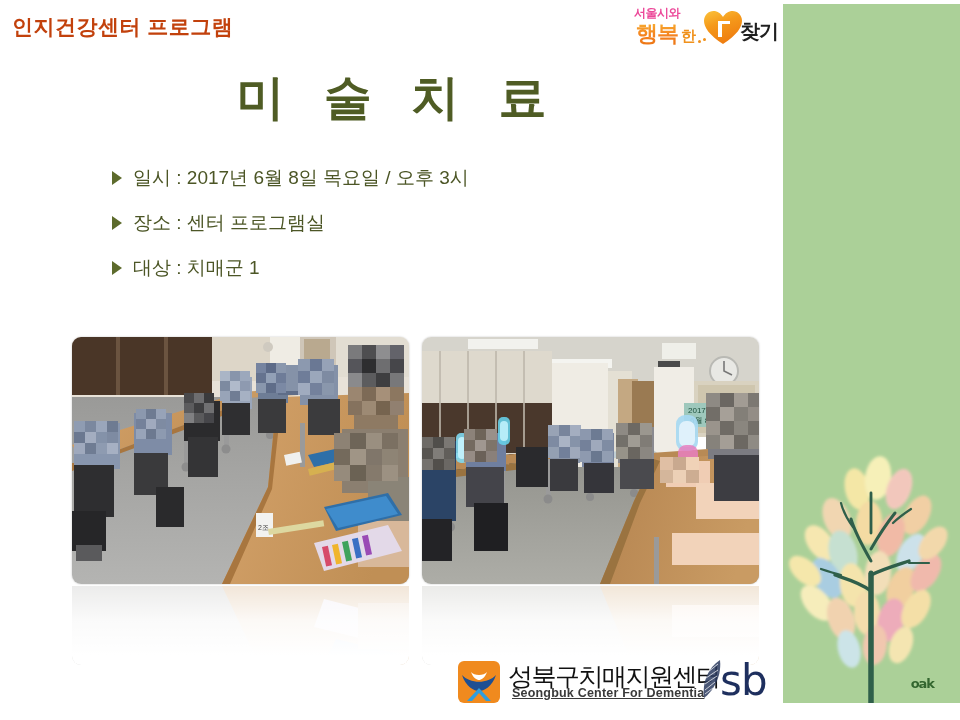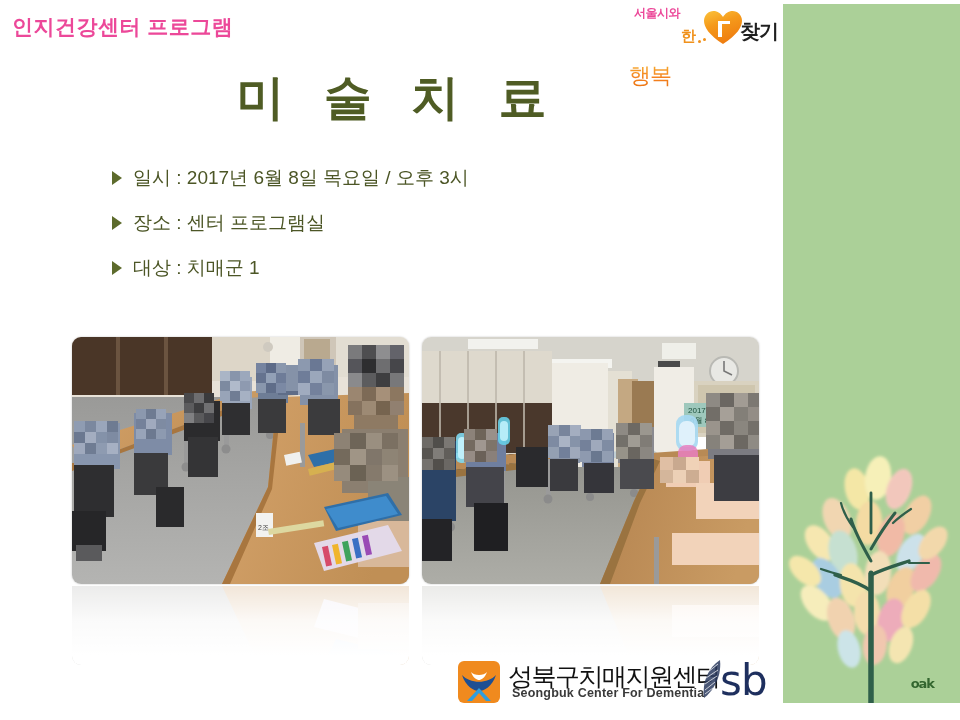--- a/index.html
+++ b/index.html
@@ -46,21 +46,21 @@
     letter-spacing: -1px;
     font-family: "DejaVu Sans", sans-serif;
   }
 
   
   .header-title {
     position: absolute;
     left: 12px; top: 13px;
     font-size: 21px;
     font-weight: bold;
-    color: #ec4899;
+    color: #c2410c;
     letter-spacing: 0.5px;
     white-space: nowrap;
   }
 
   
   .seoul-logo {
     position: absolute;
     left: 627px; top: 4px;
     width: 155px; height: 48px;
   }
@@ -68,31 +68,30 @@
     position: absolute;
     left: 7px; top: 1px;
     font-size: 12px;
     font-weight: bold;
     color: #ec4899;
     letter-spacing: -0.5px;
     white-space: nowrap;
   }
   .seoul-logo .sl-big {
     position: absolute;
-    left: 2px; top: 15px;
+    left: 9px; top: 15px;
     font-size: 22px;
-    font-weight: normal;
+    font-weight: bold;
     letter-spacing: -1px;
     white-space: nowrap;
     background: linear-gradient(180deg, #f7b733 0%, #f58220 55%, #e8710f 100%);
     -webkit-background-clip: text;
     background-clip: text;
     color: transparent;
     text-shadow: none;
-    margin-top: 42px;
   }
   .seoul-logo .sl-han {
     position: absolute;
     left: 54px; top: 23px;
     font-size: 15px;
     font-weight: bold;
     color: #f0911b;
     white-space: nowrap;
   }
   .seoul-logo .sl-dots {
@@ -222,20 +221,21 @@
     white-space: nowrap;
   }
   .bl-en {
     position: absolute;
     left: 54px; top: 28px;
     font-size: 12.5px;
     font-weight: bold;
     color: #3a3a3a;
     letter-spacing: 0.2px;
     white-space: nowrap;
+    text-decoration: underline;
   }
   .bl-feather {
     position: absolute;
     left: 242px; top: 0px;
     width: 28px; height: 48px;
   }
   .bl-sb {
     position: absolute;
     left: 262px; top: -1px;
     font-size: 42px;

